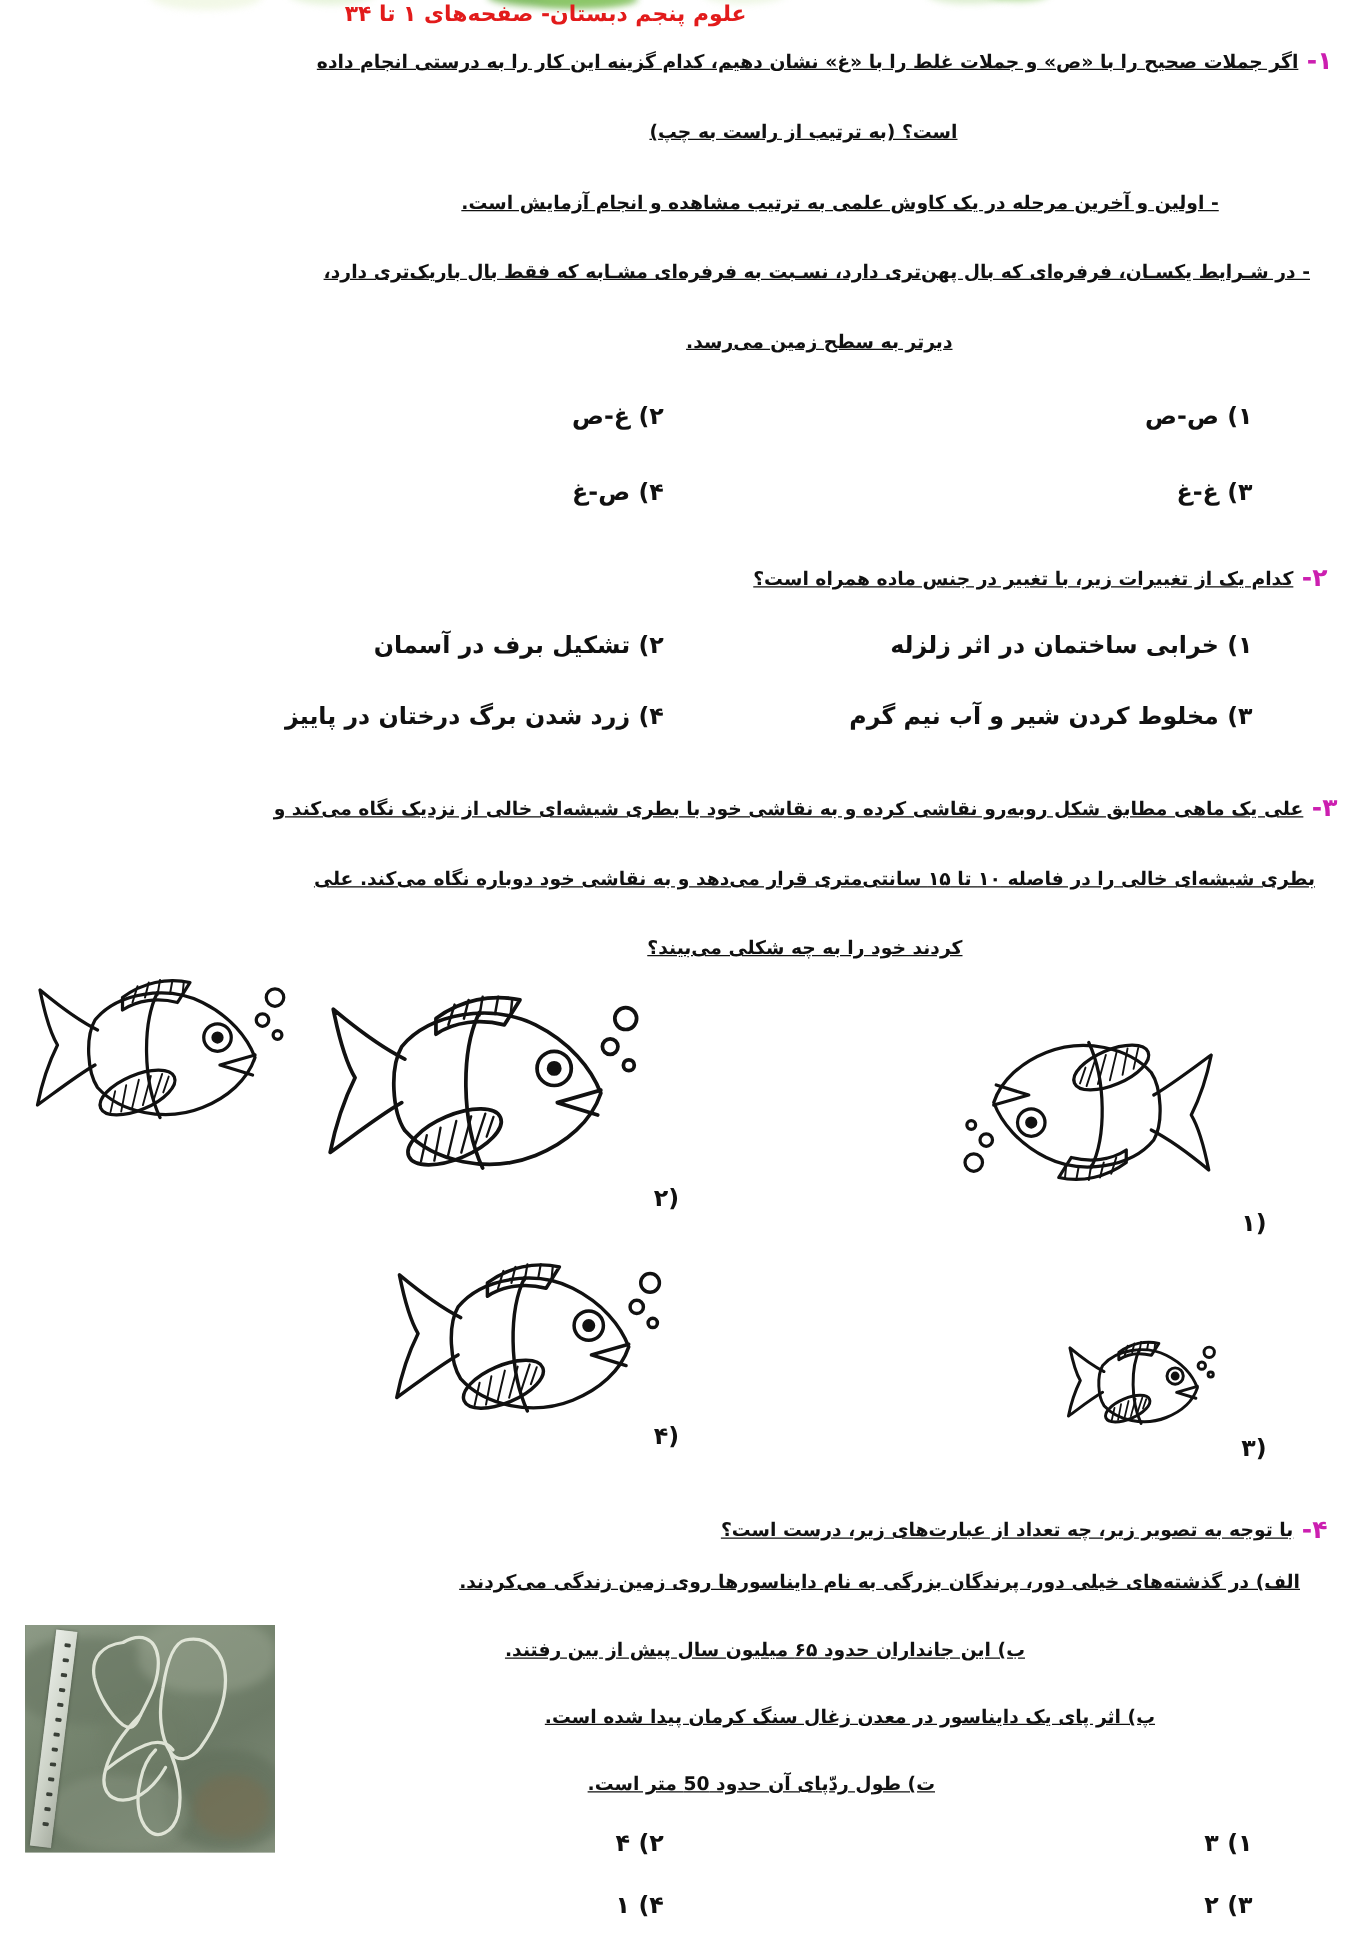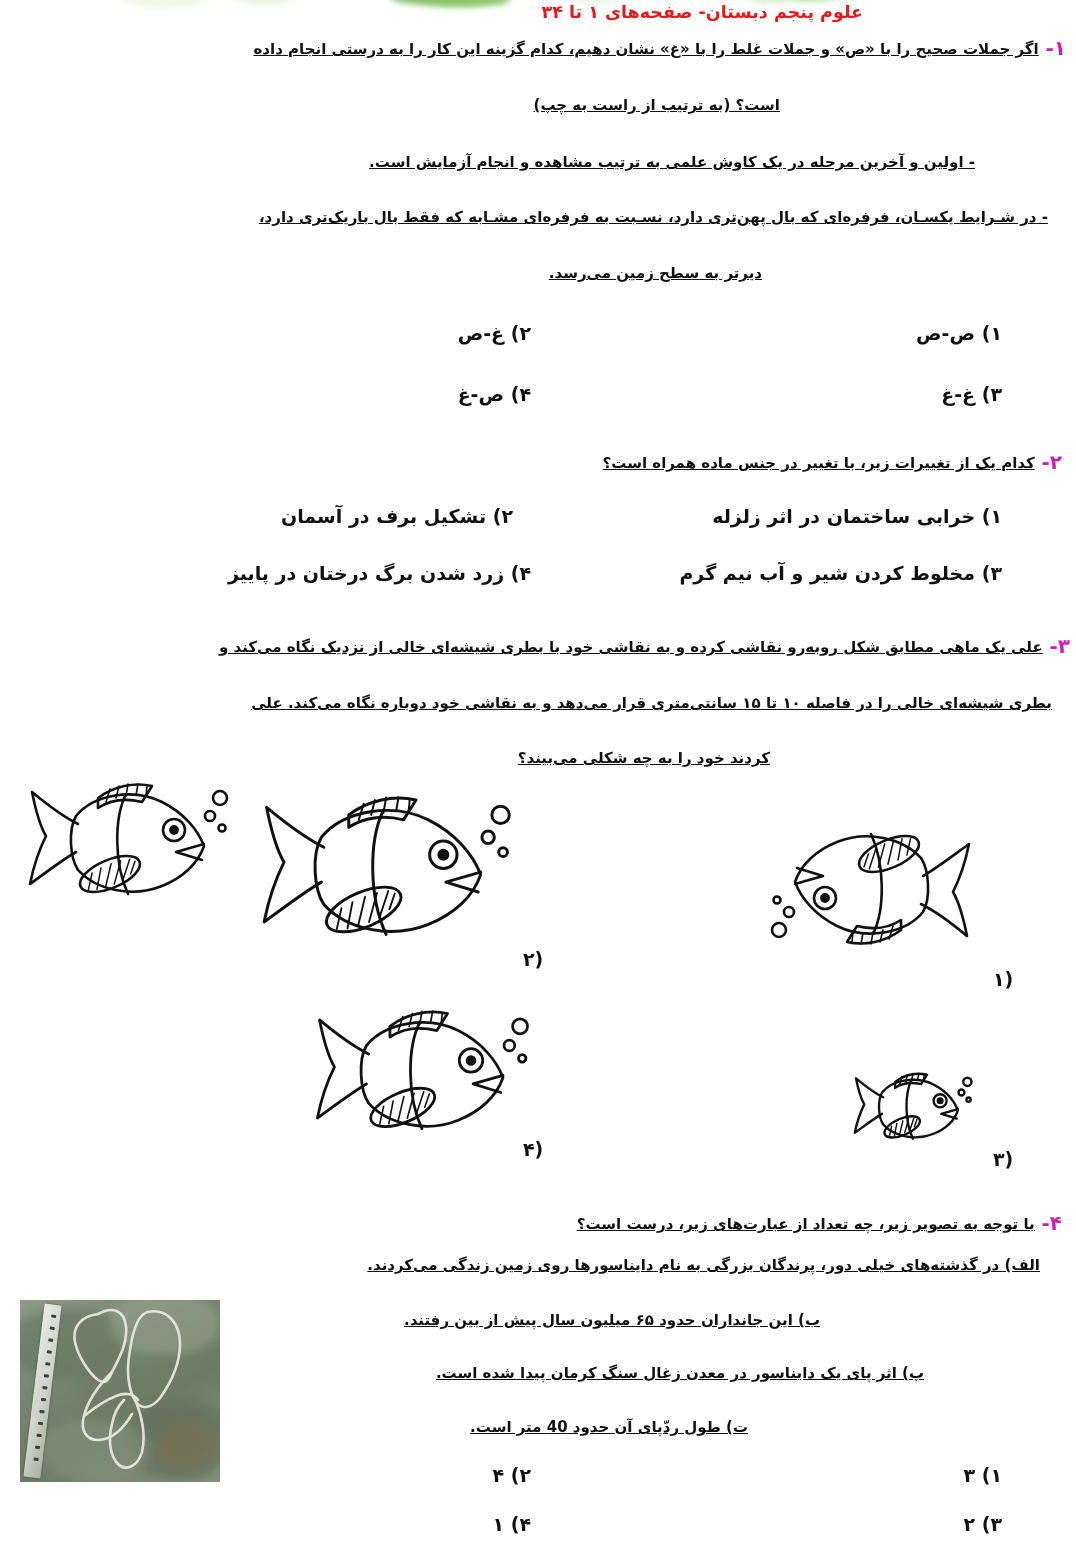--- a/index.html
+++ b/index.html
@@ -33,21 +33,21 @@
     filter: blur(3px);
     opacity: .75;
   }
 
   
   .page-header {
     position: absolute;
     top: 2px;
     left: 0;
     width: 863px;
-    text-align: right;
+    text-align: center;
     padding-left: 10px;
     box-sizing: border-box;
     font-size: 17.5px;
     font-weight: bold;
     letter-spacing: -0.2px;
   }
   .page-header .hdr-text { display: inline-block; }
 
   
   .qnum {
@@ -135,21 +135,21 @@
   <span class="hdr-text" style="color:#E21B1B;">علوم پنجم دبستان- صفحه‌های ۱ تا ۳۴</span>
 </div>
 
 <div class="abs" style="top:36px; right:6px; left:6px;">
 
   <div class="line" style="top:0; right:4px;">
     <span class="qnum">۱-</span>
     <span class="qtext">اگر جملات صحیح را با «ص» و جملات غلط را با «غ» نشان دهیم، کدام گزینه این کار را به درستی انجام داده</span>
   </div>
 
-  <div class="line" style="top:56px; right:290px;">
+  <div class="line" style="top:56px; right:304px;">
     <span class="qtext">است؟ (به ترتیب از راست به چپ)</span>
   </div>
 
   <div class="line" style="top:113px; right:95px;">
     <span class="qtext">- اولین و آخرین مرحله در یک کاوش علمی به ترتیب مشاهده و انجام آزمایش است.</span>
   </div>
 
   <div class="line" style="top:168px; right:22px;">
     <span class="qtext">- در شـرایط یکسـان، فرفره‌ای که بال پهن‌تری دارد، نسـبت به فرفره‌ای مشـابه که فقط بال باریک‌تری دارد،</span>
   </div>
@@ -178,21 +178,21 @@
 
 <div class="line" style="top:450px; right:14px;">
   <span class="qnum">۲-</span>
   <span class="qtext">کدام یک از تغییرات زیر، با تغییر در جنس ماده همراه است؟</span>
 </div>
 
 <div class="opt" style="top:505px; right:74px;">
   <span>۱)</span>
   <span>خرابی ساختمان در اثر زلزله</span>
 </div>
-<div class="opt" style="top:505px; right:563px;">
+<div class="opt" style="top:505px; right:545px;">
   <span>۲)</span>
   <span>تشکیل برف در آسمان</span>
 </div>
 <div class="opt" style="top:562px; right:74px;margin-left:42px;">
   <span>۳)</span>
   <span>مخلوط کردن شیر و آب نیم گرم</span>
 </div>
 <div class="opt" style="top:562px; right:545px;text-align:center;">
   <span>۴)</span>
   <span>زرد شدن برگ درختان در پاییز</span>
@@ -354,21 +354,21 @@
 <div class="line" style="top:1252px; right:36px;">
   <span class="qtext">الف) در گذشته‌های خیلی دور، پرندگان بزرگی به نام دایناسورها روی زمین زندگی می‌کردند.</span>
 </div>
 <div class="line" style="top:1307px; right:256px;">
   <span class="qtext">ب) این جانداران حدود ۶۵ میلیون سال پیش از بین رفتند.</span>
 </div>
 <div class="line" style="top:1360px; right:152px;">
   <span class="qtext">پ) اثر پای یک دایناسور در معدن زغال سنگ کرمان پیدا شده است.</span>
 </div>
 <div class="line" style="top:1414px; right:328px;">
-  <span class="qtext">ت) طول ردّپای آن حدود 40 متر است.</span>
+  <span class="qtext">ت) طول ردّپای آن حدود 50 متر است.</span>
 </div>
 
 <div class="opt" style="top:1464px; right:74px;">
   <span>۱)</span>
   <span>۳</span>
 </div>
 <div class="opt" style="top:1464px; right:545px;">
   <span>۲)</span>
   <span>۴</span>
 </div>

